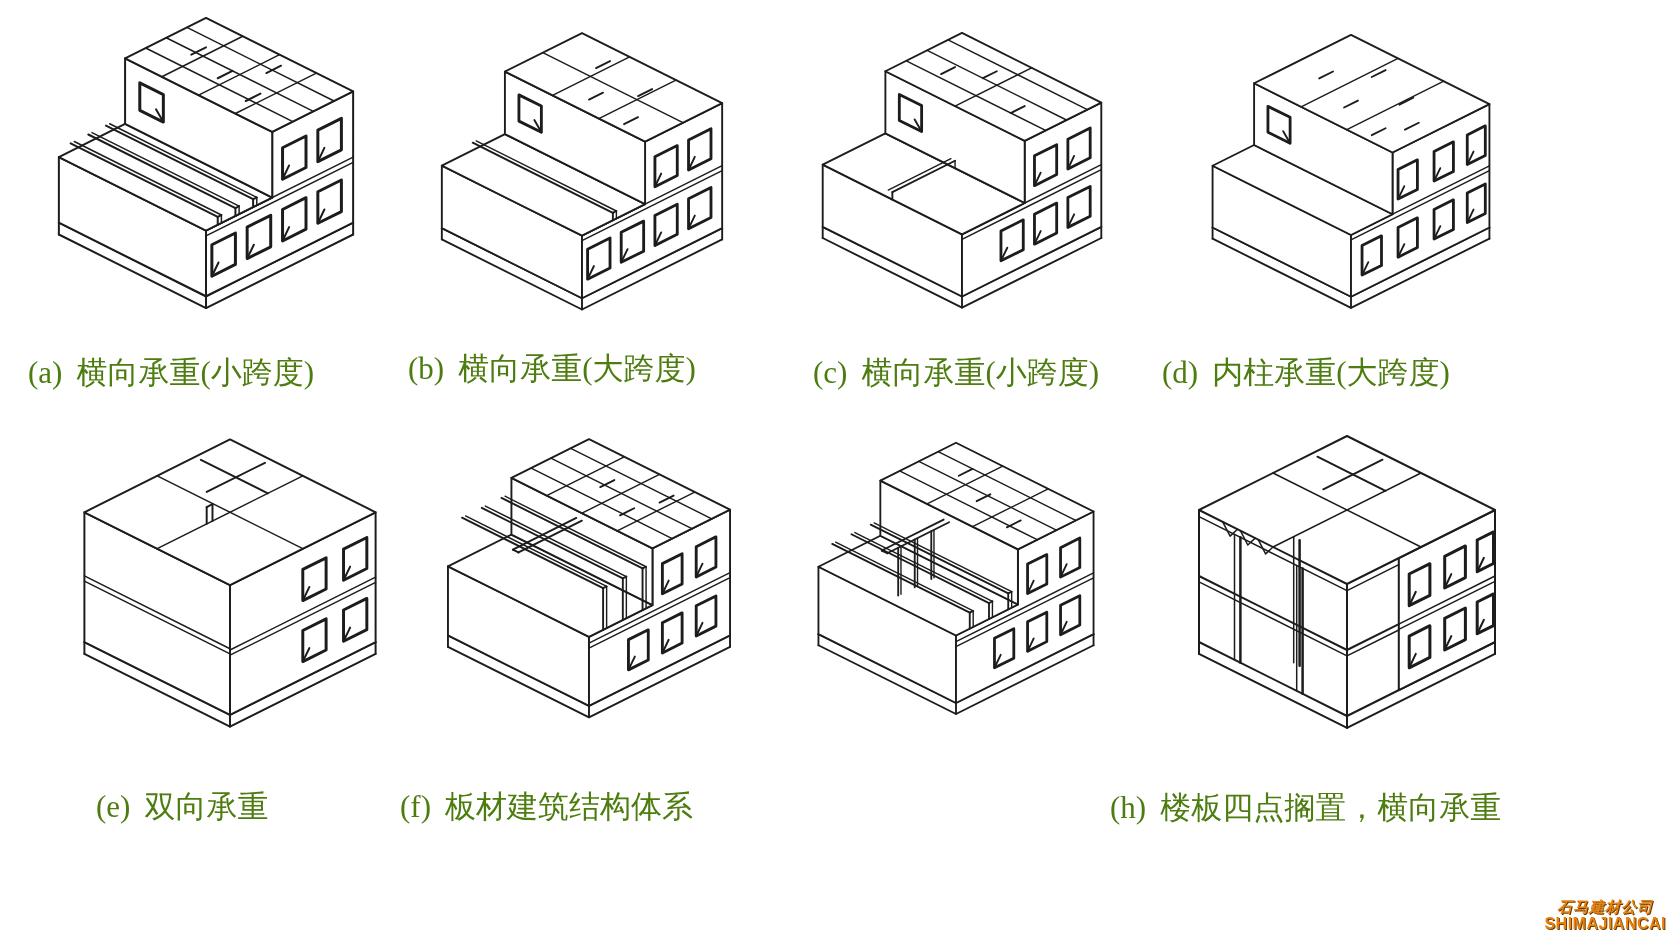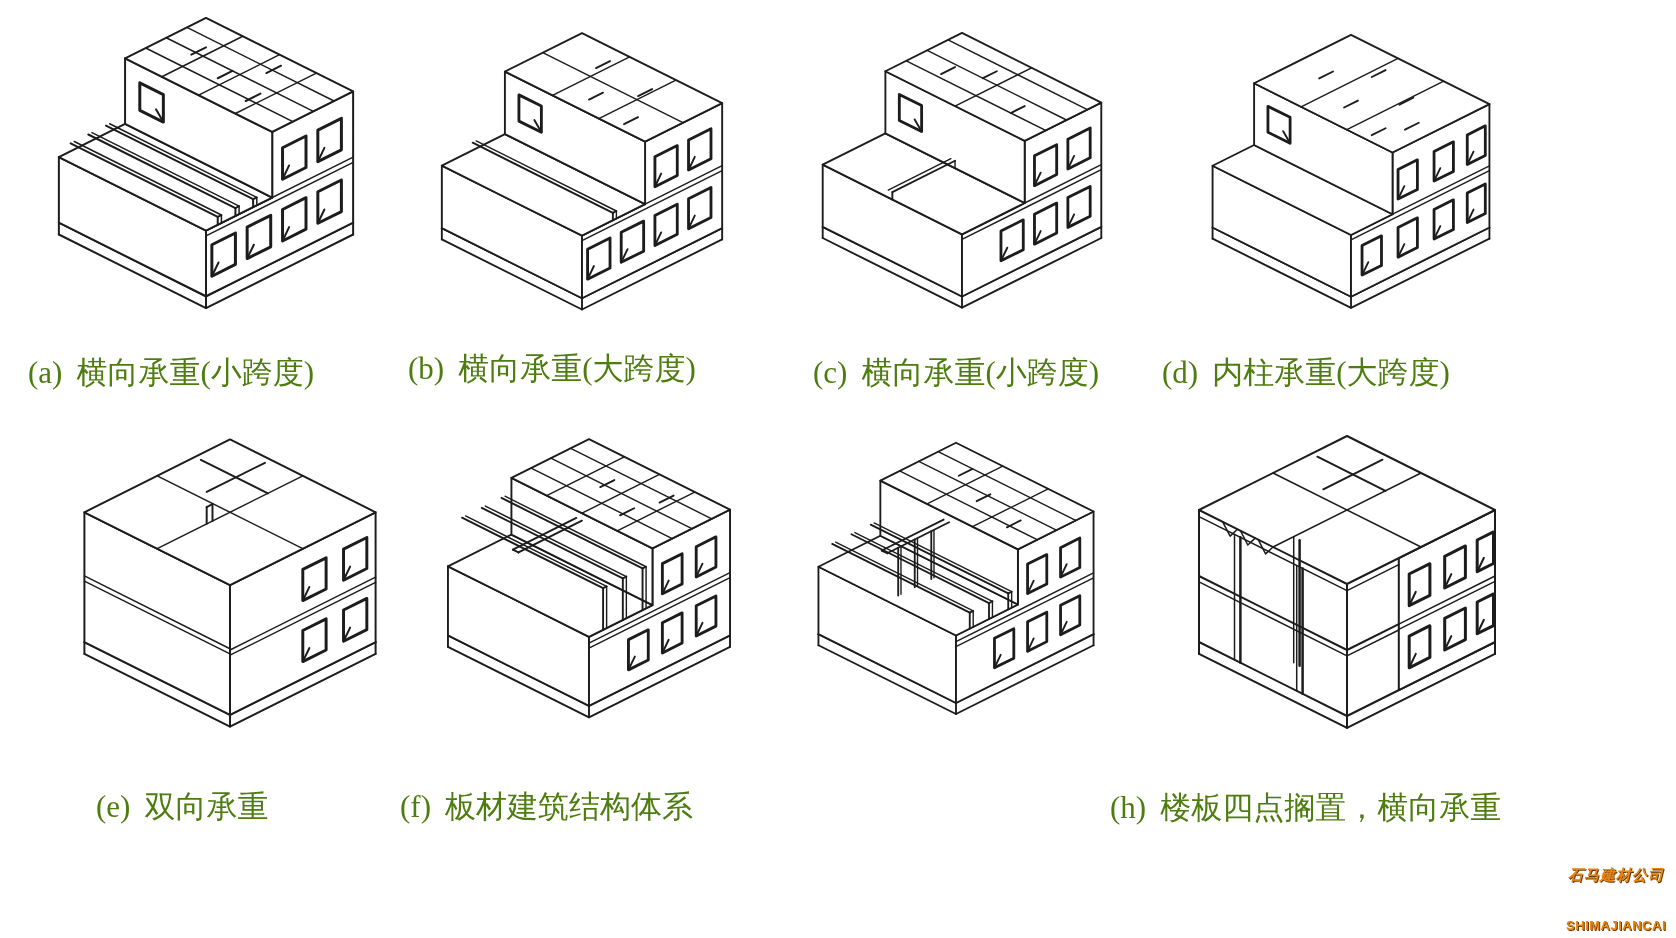--- a/index.html
+++ b/index.html
@@ -9,21 +9,21 @@
   .cap{position:absolute;font-size:31px;color:#4d7c0f;white-space:nowrap;
        font-family:Liberation Serif, serif;}
   .cap .letter{margin-right:14px;}
   .title{position:absolute;left:890px;top:860px;transform:translateX(-50%);
          font-family:"Liberation Sans",sans-serif;font-weight:bold;font-size:34px;
          letter-spacing:3px;color:#000;white-space:nowrap;}
   .wm{position:absolute;right:10px;bottom:5px;text-align:center;line-height:1.1;
       font-family:"Liberation Sans",sans-serif;font-weight:bold;color:#e8820e;}
   .wm .l1{font-size:15px;font-style:italic;letter-spacing:1px;
           text-shadow:1px 1px 0 #6b3a00;}
-  .wm .l2{font-size:13px;letter-spacing:.5px;text-shadow:1px 1px 0 #6b3a00;margin-top:35px;}
+  .wm .l2{font-size:16px;letter-spacing:.5px;text-shadow:1px 1px 0 #6b3a00;}
 </style>
 </head>
 <body>
 
 <div class="page">
 
   <svg id="fig-a" class="fig-svg" style="left:20px;top:0px;width:372px;height:338px" viewBox="0 0 370 340">
       <path d="M37.0 224.0 L185.0 298.0 L333.0 224.0" fill="none" stroke="#1c1c1c" stroke-width="2" stroke-linejoin="round" stroke-linecap="round"></path>
       <path d="M37.0 235.9 L185.0 309.9 L333.0 235.9" fill="none" stroke="#1c1c1c" stroke-width="2" stroke-linejoin="round" stroke-linecap="round"></path>
       <path d="M37.0 224.0 L37.0 235.9" fill="none" stroke="#1c1c1c" stroke-width="2" stroke-linejoin="round" stroke-linecap="round"></path>

